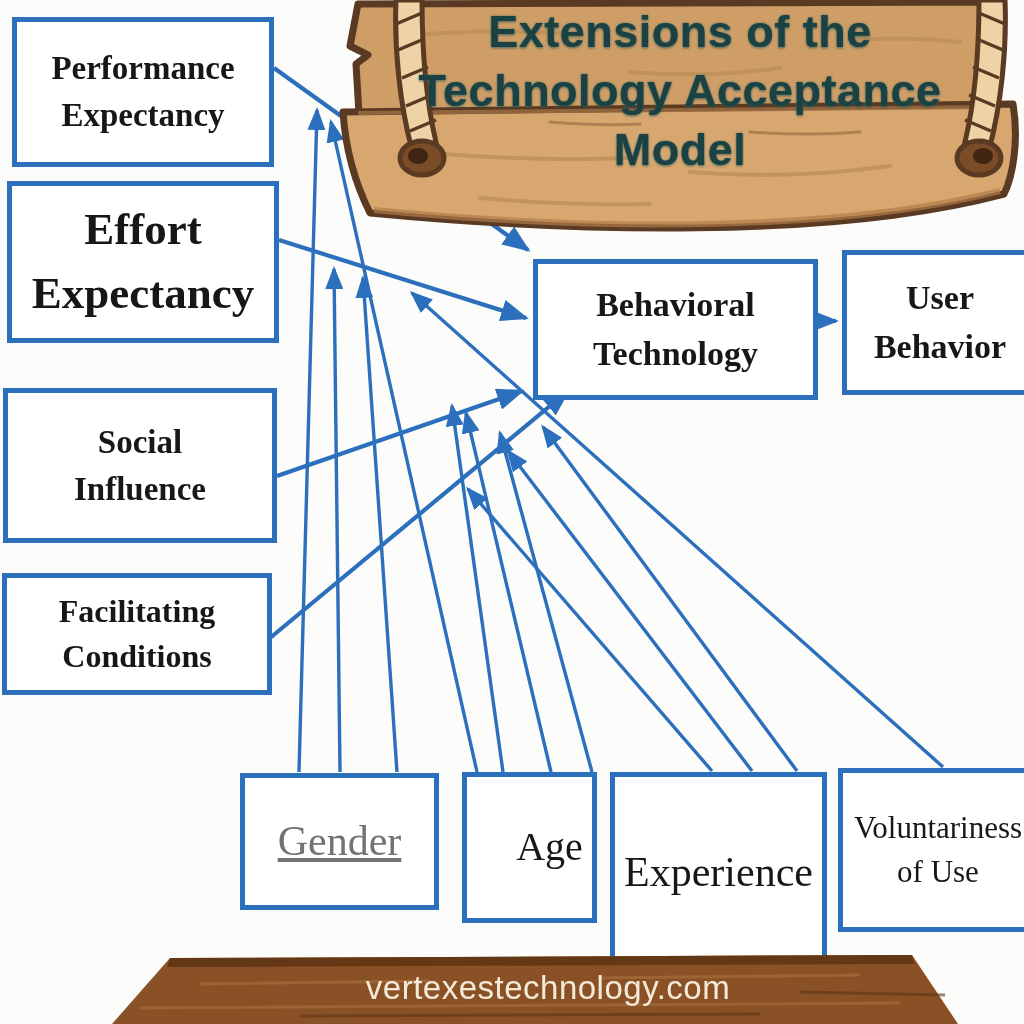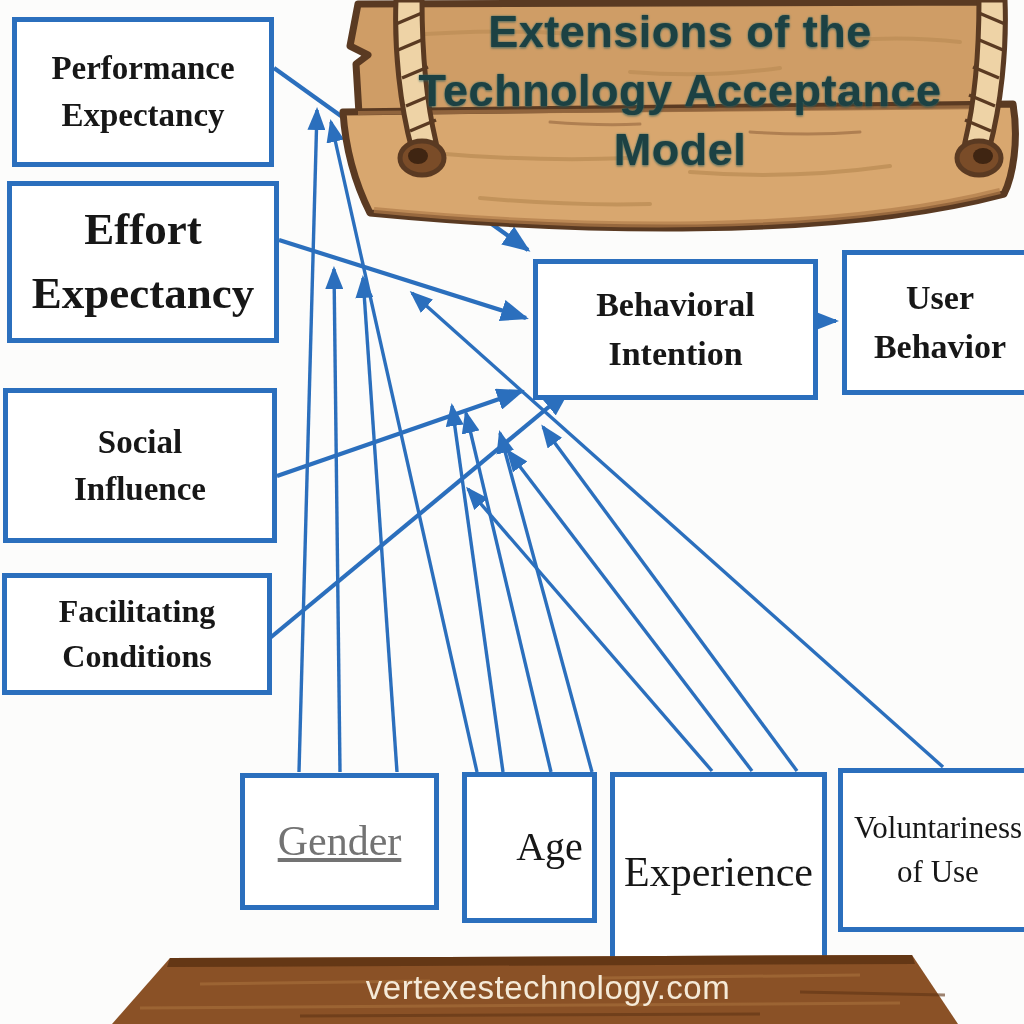--- a/index.html
+++ b/index.html
@@ -64,21 +64,21 @@
       <div class="box" style="left: 3px; top: 388px; width: 274px; height: 155px; font-size: 33px; font-weight: bold; border-color: rgb(43, 111, 189); color: rgb(23, 23, 23);">
         <div class="ln">Social</div>
         <div class="ln">Influence</div>
       </div>
       <div class="box" style="left: 2px; top: 573px; width: 270px; height: 122px; font-size: 32px; font-weight: bold; border-color: rgb(43, 111, 189); color: rgb(23, 23, 23);">
         <div class="ln">Facilitating</div>
         <div class="ln">Conditions</div>
       </div>
       <div class="box" style="left: 533px; top: 247px; width: 285px; height: 141px; font-size: 34px; font-weight: bold; border-color: rgb(43, 111, 189); color: rgb(23, 23, 23); margin-top: 12px;">
         <div class="ln">Behavioral</div>
-        <div class="ln">Intention</div>
+        <div class="ln">Technology</div>
       </div>
       <div class="box" style="left: 842px; top: 250px; width: 196px; height: 145px; font-size: 34px; font-weight: bold; border-color: rgb(43, 111, 189); color: rgb(23, 23, 23);">
         <div class="ln">User</div>
         <div class="ln">Behavior</div>
       </div>
       <div class="box" style="left: 240px; top: 773px; width: 199px; height: 137px; font-size: 42px; font-weight: 400; border-color: rgb(43, 111, 189); color: #737373; text-decoration: underline;">
         <div class="ln">Gender</div>
       </div>
       <div class="box" style="left: 462px; top: 772px; width: 135px; height: 151px; font-size: 40px; font-weight: 400; border-color: rgb(43, 111, 189); color: rgb(23, 23, 23); padding-left: 40px;">
         <div class="ln">Age</div>

